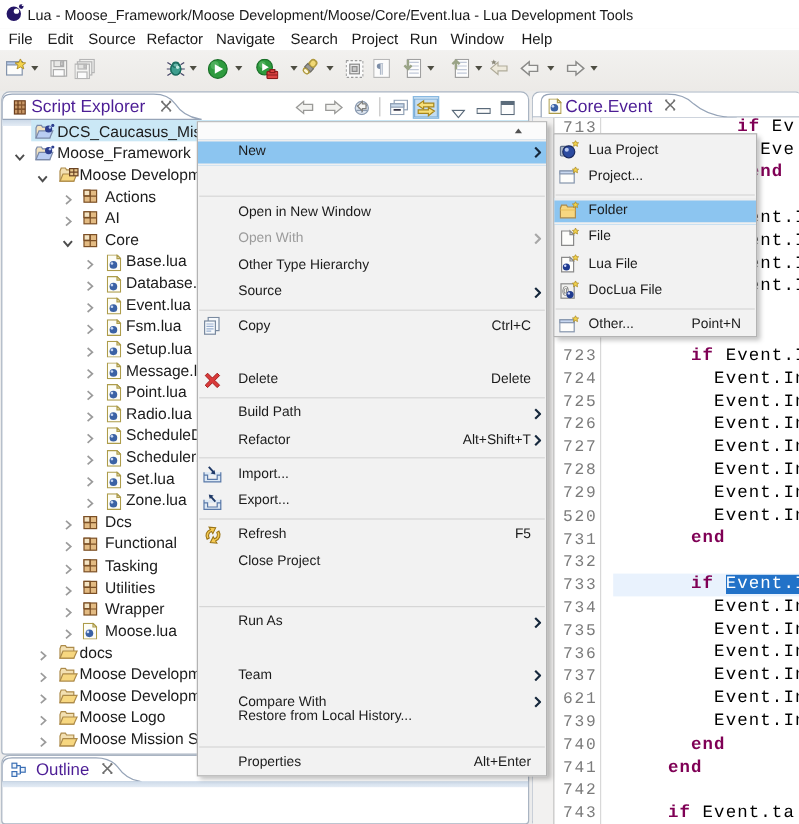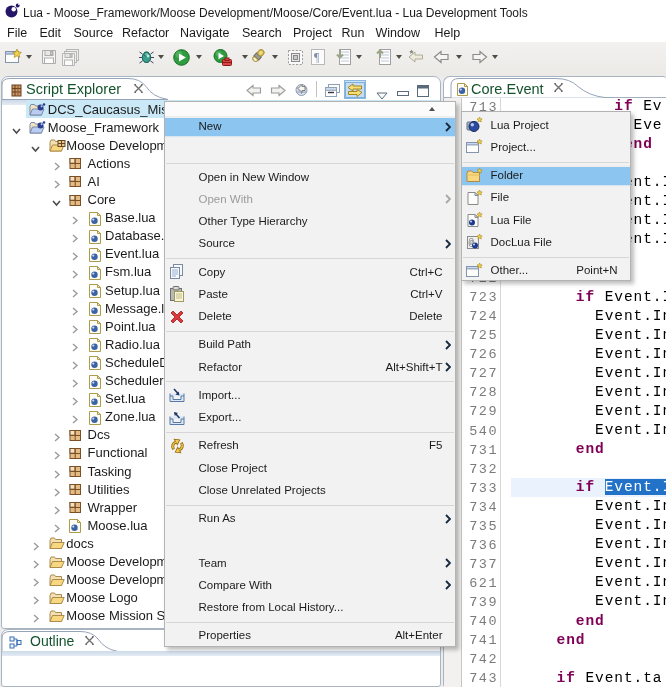--- a/index.html
+++ b/index.html
@@ -12,21 +12,21 @@
 #toolbar { left:0; top:42px; width:666px; height:34px; background:linear-gradient(#f2f1ef,#eceae7); }
 .tbi { position:absolute; top:7px; }
 .dd { position:absolute; top:13px; width:0; height:0; border-left:3.5px solid transparent; border-right:3.5px solid transparent; border-top:4px solid #4d4d42; }
 
 .panel { position:absolute; background:#ffffff; border:1px solid #a9b4c2; border-radius:3px; }
 #leftpanel  { left:1px; top:76px; width:440px; height:553px; border-top-left-radius:7px; border-top-right-radius:7px; }
 #outlinepanel { left:1px; top:629px; width:440px; height:58px; border-top-left-radius:7px; border-top-right-radius:7px; }
 #editorpanel { left:443px; top:76px; width:223px; height:611px; border-top-left-radius:7px; border-right:none; }
 .tabband { position:absolute; left:0; width:100%; height:5px; background:linear-gradient(#ccd9e8,#e4ecf5); }
 .tabsvg { position:absolute; left:0; top:0; }
-.tablabel { position:absolute; font-size:14px; color:#14532d; white-space:nowrap; }
+.tablabel { position:absolute; font-size:14px; color:#4c1d95; white-space:nowrap; }
 .tabx { position:absolute; font-size:12px; color:#5a5a5a; }
 
 .trow { position:absolute; left:1px; width:437px; height:18.1px; font-size:13px; color:#1b1b1b; white-space:nowrap; overflow:hidden; }
 .trow span.lbl { position:absolute; top:1.5px; }
 .chev { position:absolute; top:4.5px; width:9px; height:9px; }
 .sel { position:absolute; left:23px; right:0; top:-1.5px; bottom:0.5px; background:#cbe8f6; }
 
 #edcontent { position:absolute; left:0; top:21px; width:223px; height:590px; background:#ffffff; overflow:hidden; }
 .lnum { position:absolute; left:0; width:54px; text-align:right; font-family:"Liberation Mono",monospace; font-size:13.5px; letter-spacing:1.5px; color:#7b7b7b; }
 .cline { position:absolute; left:64.5px; white-space:pre; font-family:"Liberation Mono",monospace; font-size:14.5px; letter-spacing:0.92px; color:#000; }
@@ -634,21 +634,21 @@
 <div class="lnum" style="top:230.2px">725</div>
 <div class="cline" style="top:228.7px">         Event.Ini</div>
 <div class="lnum" style="top:249.2px">726</div>
 <div class="cline" style="top:247.8px">         Event.Ini</div>
 <div class="lnum" style="top:268.3px">727</div>
 <div class="cline" style="top:266.8px">         Event.Ini</div>
 <div class="lnum" style="top:287.4px">728</div>
 <div class="cline" style="top:285.9px">         Event.Ini</div>
 <div class="lnum" style="top:306.4px">729</div>
 <div class="cline" style="top:304.9px">         Event.Ini</div>
-<div class="lnum" style="top:325.5px">540</div>
+<div class="lnum" style="top:325.5px">520</div>
 <div class="cline" style="top:324.0px">         Event.Ini</div>
 <div class="lnum" style="top:344.5px">731</div>
 <div class="cline" style="top:343.0px">       <span class="kw">end</span></div>
 <div class="lnum" style="top:363.5px">732</div>
 <div class="cline" style="top:362.0px"></div>
 <div class="lnum" style="top:382.6px">733</div>
 <div class="abs" style="left:67px;top:380.1px;width:156px;height:19.05px;background:#e9f2fd"></div>
 <div class="cline" style="top:381.1px">       <span class="kw">if</span> <span style="background:#2272c8;color:#ffffff">Event.Init</span></div>
 <div class="lnum" style="top:401.6px">734</div>
 <div class="cline" style="top:400.1px">         Event.Ini</div>
@@ -709,34 +709,20 @@
           <g stroke="#9ab0d0">
             <line x1="3" y1="6" x2="9" y2="6"></line>
             <line x1="3" y1="8" x2="9" y2="8"></line>
             <line x1="3" y1="10" x2="9" y2="10"></line>
             <line x1="3" y1="12" x2="7" y2="12"></line>
           </g>
         </svg></span>
 <span class="txt ">Copy</span>
 <span class="acc ">Ctrl+C</span>
 </div>
-<div class="mrow" style="top:181.75px">
-<span class="ico"><svg width="16" height="16" viewBox="0 0 16 16" style="">
-          <rect x="1.5" y="2.5" width="11" height="12" fill="#b8b8b4" stroke="#70706c"></rect>
-          <rect x="4" y="0.5" width="6" height="3.4" rx="1" fill="#d8d8d4" stroke="#70706c"></rect>
-          <rect x="5.5" y="5.5" width="9" height="10" fill="#f8f4d8" stroke="#a09a60"></rect>
-          <g stroke="#c0ba80">
-            <line x1="7" y1="8" x2="13" y2="8"></line>
-            <line x1="7" y1="10" x2="13" y2="10"></line>
-            <line x1="7" y1="12" x2="13" y2="12"></line>
-          </g>
-        </svg></span>
-<span class="txt ">Paste</span>
-<span class="acc ">Ctrl+V</span>
-</div>
 <div class="mrow" style="top:204.00px">
 <span class="ico"><svg width="16" height="16" viewBox="0 0 16 16" style="">
           <path d="M2 4 L4 2 L8 6 L12 2 L14 4 L10 8 L14 12 L12 14 L8 10 L4 14 L2 12 L6 8 Z" fill="#d93a3a" stroke="#a01818" stroke-width="0.8"></path>
         </svg></span>
 <span class="txt ">Delete</span>
 <span class="acc ">Delete</span>
 </div>
 <div class="msep" style="top:229.25px"></div>
 <div class="mrow" style="top:232.25px">
 <span class="txt ">Build Path</span>
@@ -775,43 +761,40 @@
             <path d="M2.5 8.5 C2.5 4.5 5.5 2.2 9 2.8 L9 0.6 L13.5 3.8 L9 6.8 L9 4.8 C7 4.4 4.6 5.5 4.6 8.5 Z" fill="#f5c952" stroke="#9a7416" stroke-width="0.9"></path>
             <path d="M14.5 7.5 C14.5 11.5 11.5 13.8 8 13.2 L8 15.4 L3.5 12.2 L8 9.2 L8 11.2 C10 11.6 12.4 10.5 12.4 7.5 Z" fill="#f5c952" stroke="#9a7416" stroke-width="0.9"></path>
           </g>
         </svg></span>
 <span class="txt ">Refresh</span>
 <span class="acc ">F5</span>
 </div>
 <div class="mrow" style="top:355.50px">
 <span class="txt ">Close Project</span>
 </div>
-<div class="mrow" style="top:377.75px">
-<span class="txt ">Close Unrelated Projects</span>
-</div>
 <div class="msep" style="top:403.00px"></div>
 <div class="mrow" style="top:406.00px">
 <span class="txt ">Run As</span>
 <span class="arr"><svg width="6" height="10" viewBox="0 0 6 10">
           <path d="M1 1 L5 5 L1 9" fill="none" stroke="#16283c" stroke-width="1.8"></path>
         </svg></span>
 </div>
 <div class="mrow" style="top:450.50px">
 <span class="txt ">Team</span>
 <span class="arr"><svg width="6" height="10" viewBox="0 0 6 10">
           <path d="M1 1 L5 5 L1 9" fill="none" stroke="#16283c" stroke-width="1.8"></path>
         </svg></span>
 </div>
 <div class="mrow" style="top:472.75px">
 <span class="txt ">Compare With</span>
 <span class="arr"><svg width="6" height="10" viewBox="0 0 6 10">
           <path d="M1 1 L5 5 L1 9" fill="none" stroke="#16283c" stroke-width="1.8"></path>
         </svg></span>
 </div>
-<div class="mrow" style="top:495.00px">
+<div class="mrow" style="top:485px">
 <span class="txt ">Restore from Local History...</span>
 </div>
 <div class="msep" style="top:520.25px"></div>
 <div class="mrow" style="top:523.25px">
 <span class="txt ">Properties</span>
 <span class="acc ">Alt+Enter</span>
 </div>
 </div>
 <div class="abs" id="csub">
 <div class="mrow" style="top:2.00px">

